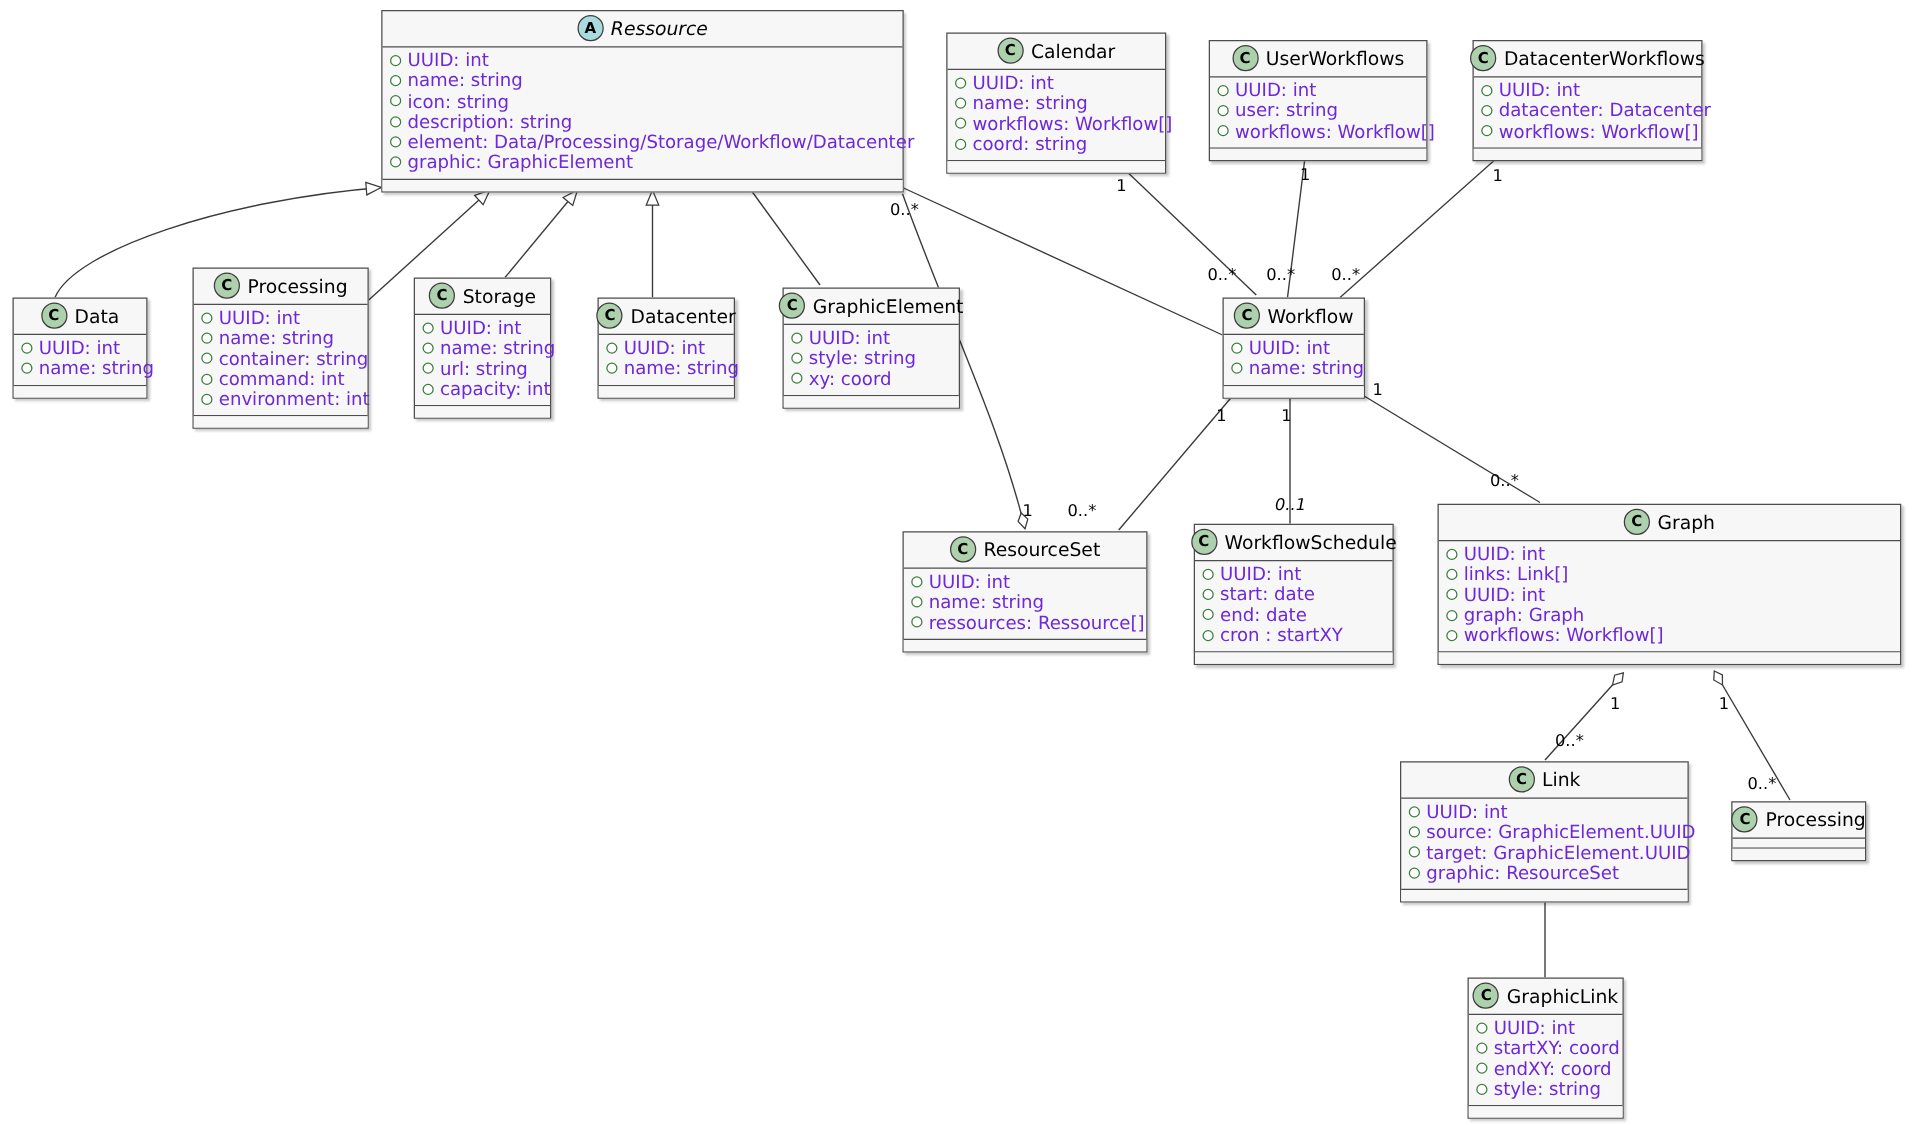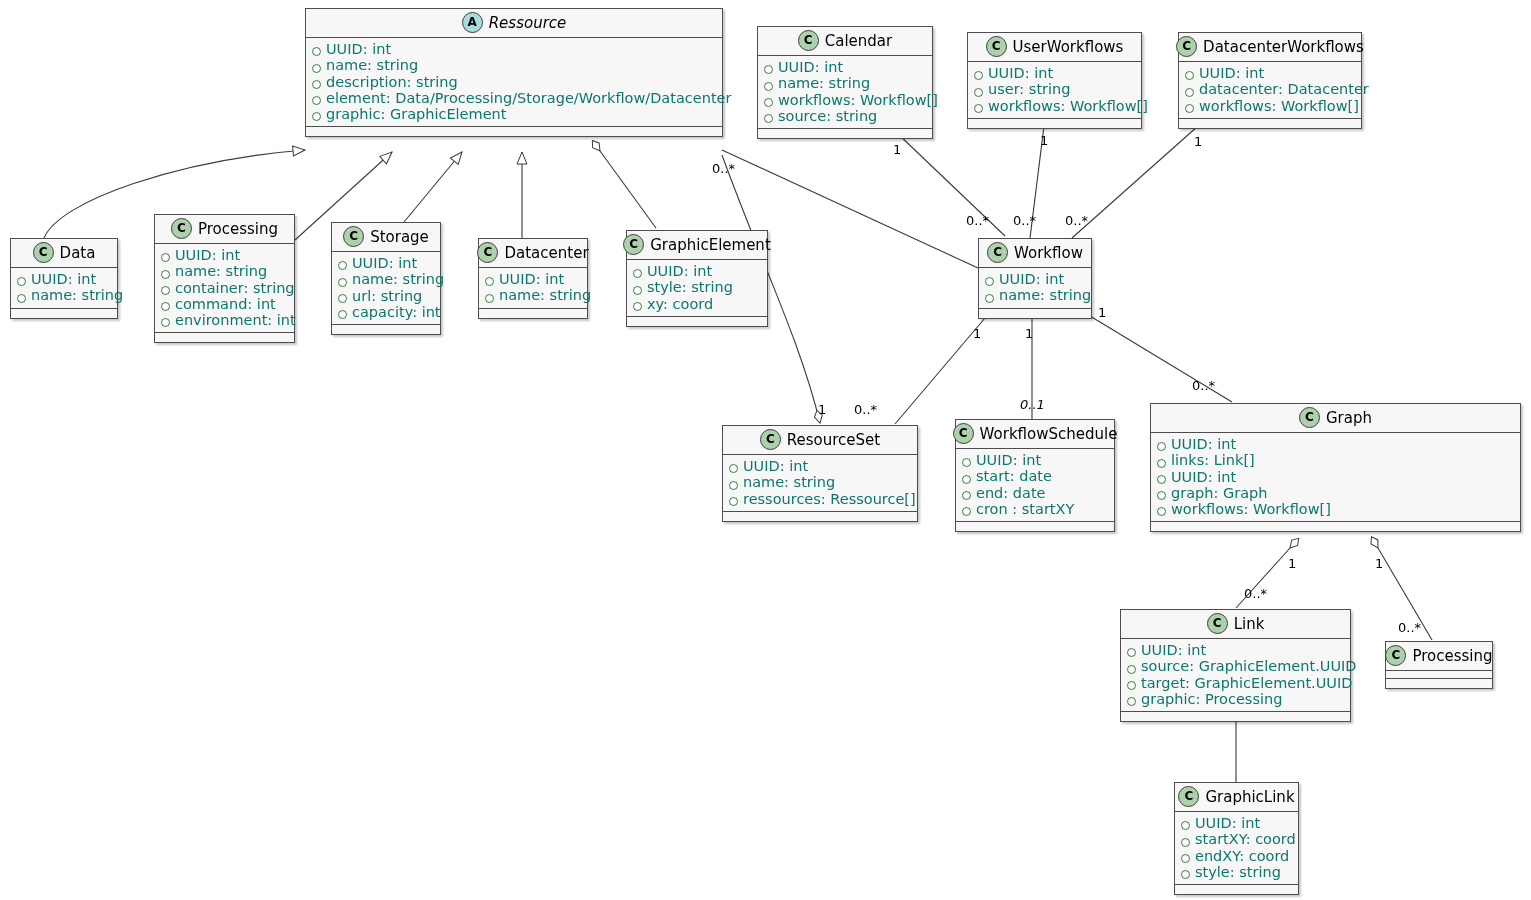--- a/index.html
+++ b/index.html
@@ -62,24 +62,24 @@
   .marker.abs { background: #a9dcdf; }
   .uml-attrs {
     box-sizing: border-box;
     padding: 3px 7px 4px 6px;
     border-bottom: 1px solid #4d4d4d;
   }
   .uml-attrs.empty { min-height: 8px; padding: 3px 7px; }
   .attr {
     font-size: 14.5px;
     line-height: 16.3px;
-    color: #0f766e;
+    color: #6d28d9;
     white-space: nowrap;
     display: flex;
-    align-items: flex-end;
+    align-items: center;
     gap: 5px;
   }
   .vis {
     display: inline-block;
     width: 7px;
     height: 7px;
     border: 1px solid #3a7d3a;
     border-radius: 50%;
     background: #ffffff;
     flex: 0 0 auto;
@@ -156,20 +156,24 @@
           <div class="attr">
             <span class="vis"></span>
             <span>UUID: int</span>
           </div>
           <div class="attr">
             <span class="vis"></span>
             <span>name: string</span>
           </div>
           <div class="attr">
             <span class="vis"></span>
+            <span>icon: string</span>
+          </div>
+          <div class="attr">
+            <span class="vis"></span>
             <span>description: string</span>
           </div>
           <div class="attr">
             <span class="vis"></span>
             <span>element: Data/Processing/Storage/Workflow/Datacenter</span>
           </div>
           <div class="attr">
             <span class="vis"></span>
             <span>graphic: GraphicElement</span>
           </div>
@@ -189,21 +193,21 @@
           <div class="attr">
             <span class="vis"></span>
             <span>name: string</span>
           </div>
           <div class="attr">
             <span class="vis"></span>
             <span>workflows: Workflow[]</span>
           </div>
           <div class="attr">
             <span class="vis"></span>
-            <span>source: string</span>
+            <span>coord: string</span>
           </div>
         </div>
         <div class="uml-footer"></div>
       </div>
       <div class="uml-class" style="left: 967px; top: 32px; width: 175px;">
         <div class="uml-header">
           <span class="marker cls">C</span>
           <span class="uml-title">UserWorkflows</span>
         </div>
         <div class="uml-attrs">
@@ -457,21 +461,21 @@
           <div class="attr">
             <span class="vis"></span>
             <span>source: GraphicElement.UUID</span>
           </div>
           <div class="attr">
             <span class="vis"></span>
             <span>target: GraphicElement.UUID</span>
           </div>
           <div class="attr">
             <span class="vis"></span>
-            <span>graphic: Processing</span>
+            <span>graphic: ResourceSet</span>
           </div>
         </div>
         <div class="uml-footer"></div>
       </div>
       <div class="uml-class" style="left: 1385px; top: 641px; width: 108px;">
         <div class="uml-header">
           <span class="marker cls">C</span>
           <span class="uml-title">Processing</span>
         </div>
         <div class="uml-attrs empty"></div>

